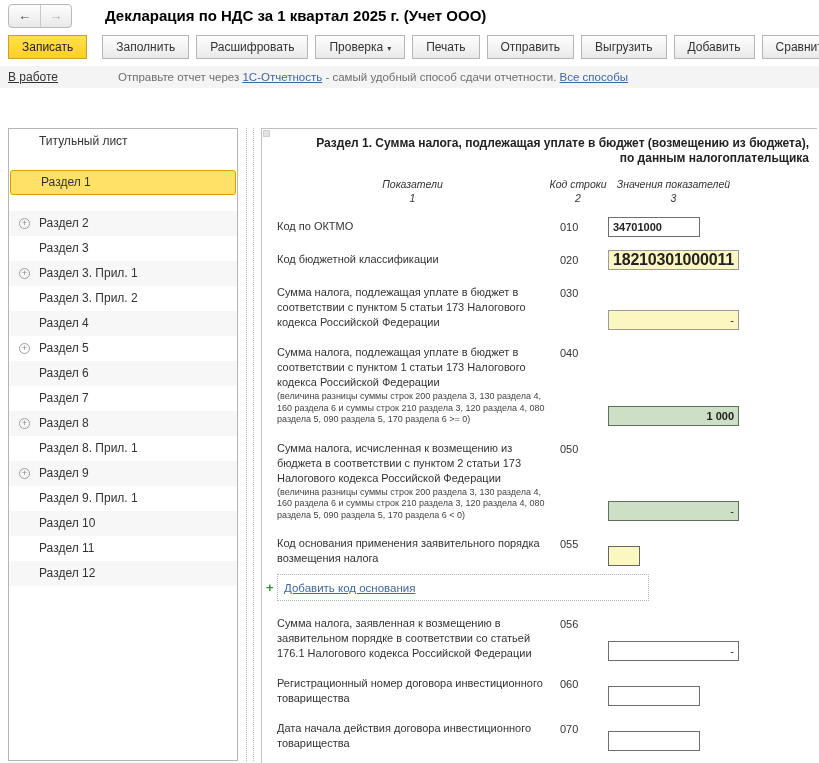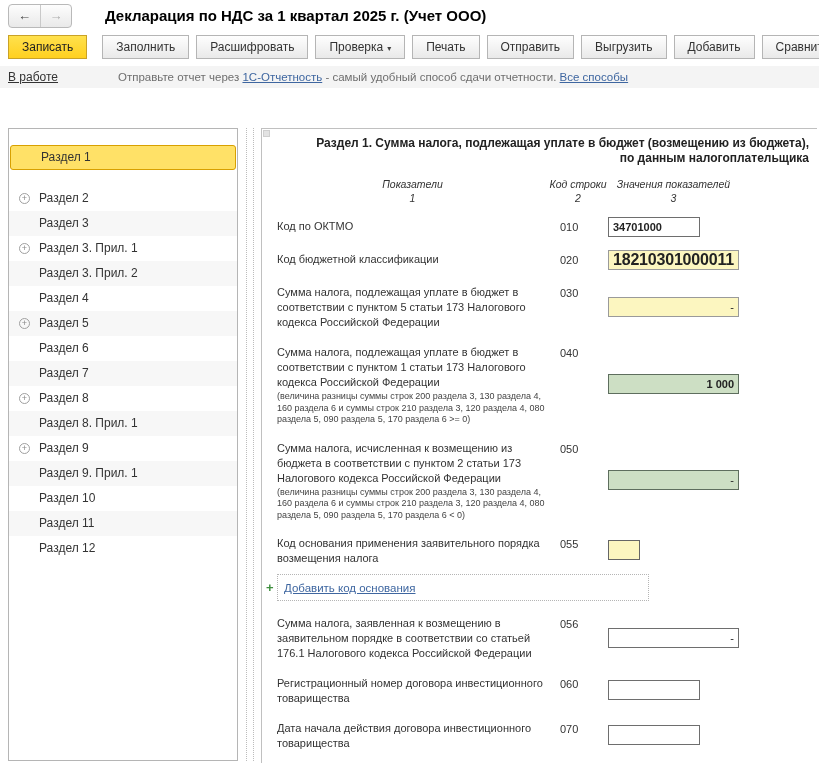--- a/index.html
+++ b/index.html
@@ -60,21 +60,21 @@
   .cols { display:flex; margin-top:12px; font-size:10.5px; font-style:italic; color:#333; }
   .cols .c1 { width:271px; text-align:center;font-style:italic; }
   .cols .c2 { width:60px; text-align:center; }
   .cols .c3 { width:131px; text-align:center; }
   .cnum { margin-top:2px; }
 
   .frow { display:flex; margin-top:13px; }
   .flbl { width:271px; font-size:11px; line-height:15px; color:#333; padding-top:2px; }
   .fnote { font-size:9px; line-height:11.5px; color:#444; margin-top:1px; }
   .fcode { width:60px; font-size:11px; padding-top:4px; padding-left:12px; }
-  .fval { flex:1; display:flex; align-items:center; }
+  .fval { flex:1; display:flex; align-items:flex-end; }
   input.fld { height:20px; border:1px solid #6e6e6e; background:#fff; font-size:11px;
               font-family:"Liberation Sans","DejaVu Sans",sans-serif; padding:0 4px;
               color:#222; outline:none; }
   input.w131 { width:131px; } input.w92 { width:92px; } input.w32 { width:32px; }
   input.yellow { background:#fcf6c0; border-color:#9a9a9a; }
   input.yellow-dk { background:#fcf6c0; border-color:#666; }
   input.green { background:#cddfc4; border-color:#5e6e5e;padding-left:44px; }
   input.bold { font-weight:bold; }
   input.right { text-align:right; }
   input.small-font { font-size:16px; letter-spacing:-0.2px; }
@@ -109,20 +109,21 @@
 </div>
 
 <div class="statusbar">
   <span class="state">В работе</span>
   <span class="statusmsg">
     <span>Отправьте отчет через </span><a class="lnk">1С-Отчетность</a><span> - самый удобный способ сдачи отчетности. </span><a class="lnk">Все способы</a>
   </span>
 </div>
 
 <div class="sidebar">
+  <div class="sb-item">Титульный лист</div>
   <div class="sb-item sel">Раздел 1</div>
   <div class="sb-item"><span class="expand">+</span><span>Раздел 2</span></div>
   <div class="sb-item">Раздел 3</div>
   <div class="sb-item"><span class="expand">+</span><span>Раздел 3. Прил. 1</span></div>
   <div class="sb-item">Раздел 3. Прил. 2</div>
   <div class="sb-item">Раздел 4</div>
   <div class="sb-item"><span class="expand">+</span><span>Раздел 5</span></div>
   <div class="sb-item">Раздел 6</div>
   <div class="sb-item">Раздел 7</div>
   <div class="sb-item"><span class="expand">+</span><span>Раздел 8</span></div>

